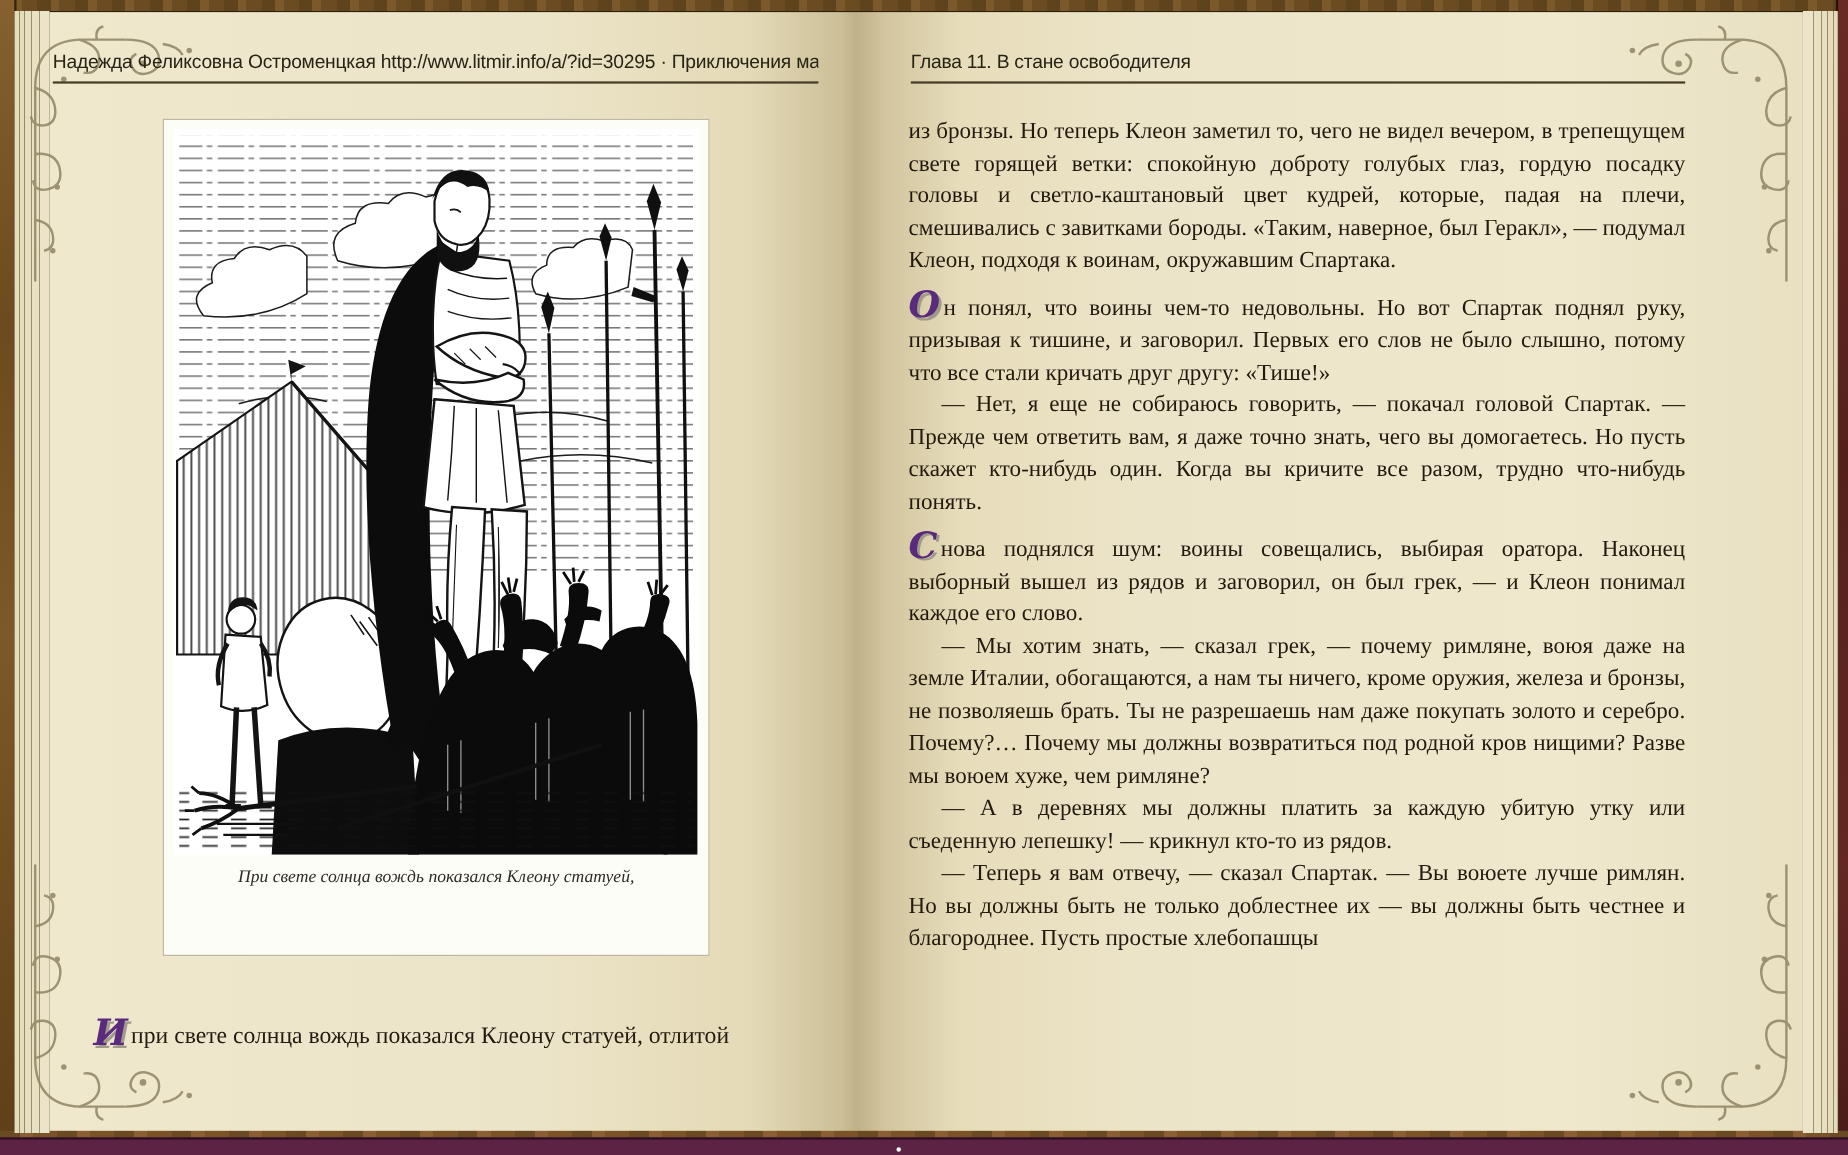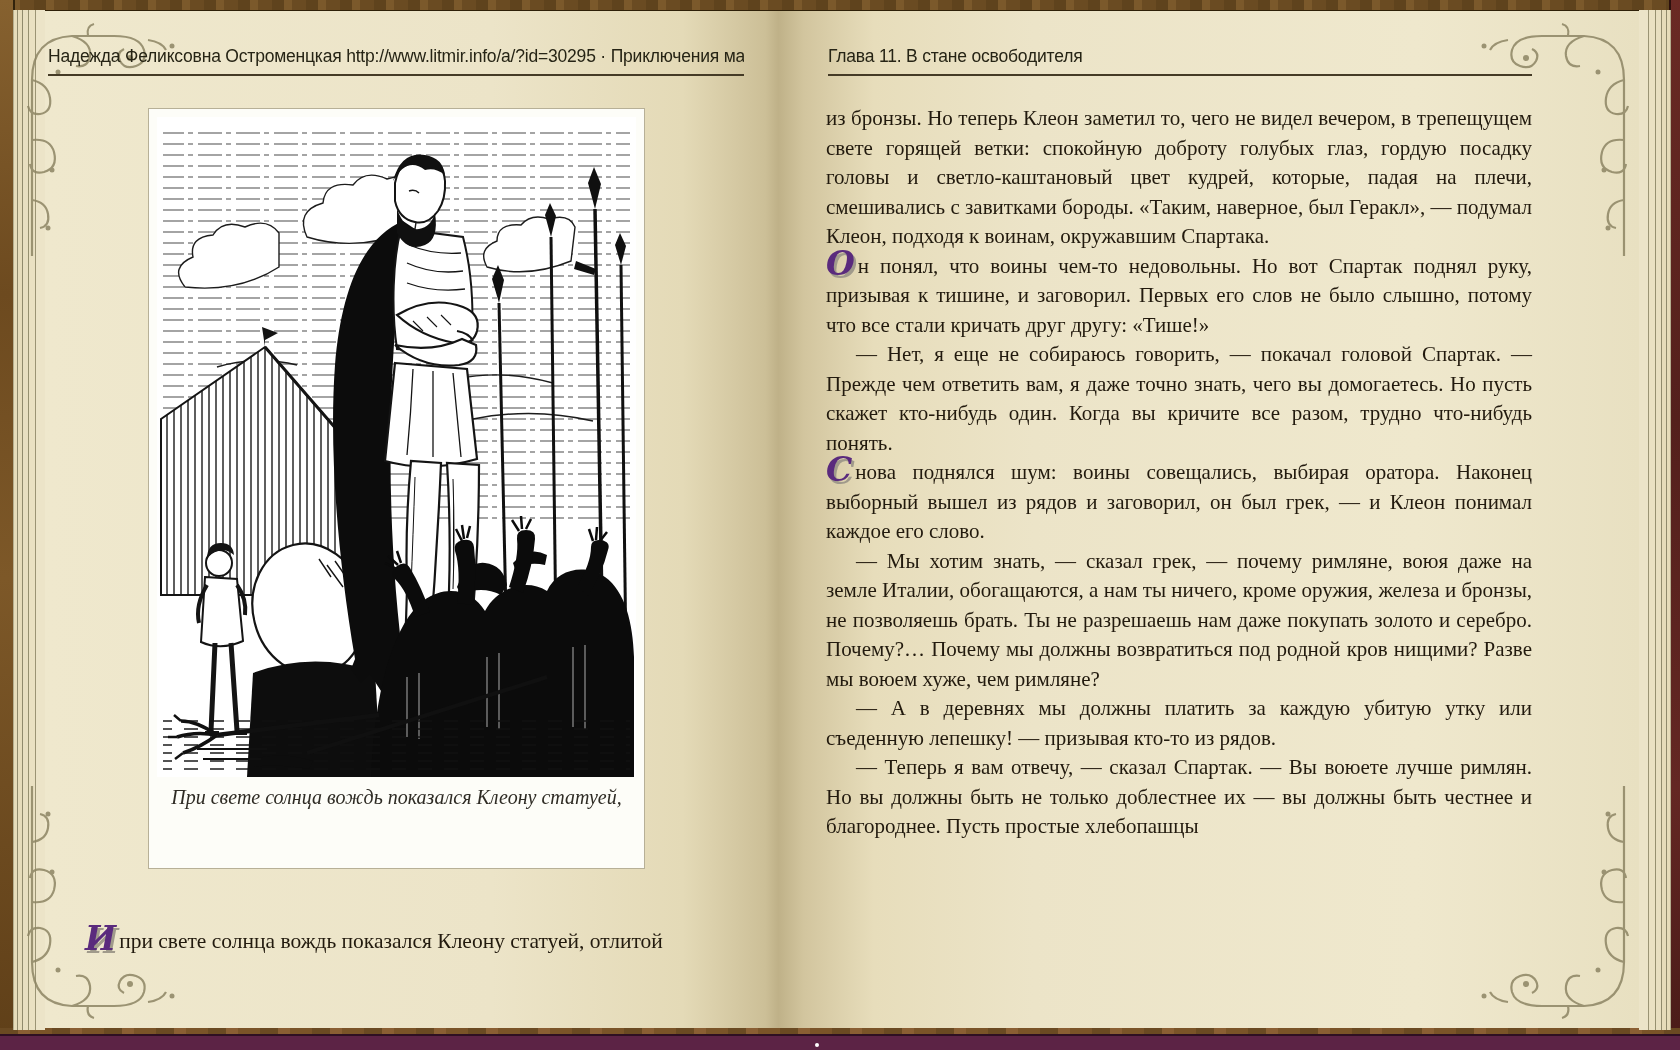--- a/index.html
+++ b/index.html
@@ -46,27 +46,27 @@
   .hdr-left{left:48px;top:46px;width:696px;}
   .hdr-right{left:828px;top:46px;width:704px;text-align:left;}
   .rule{position:absolute;height:2px;background:#453b26;}
   .rule-left{left:48px;top:74px;width:696px;}
   .rule-right{left:828px;top:74px;width:704px;}
   
   .illus-box{position:absolute;left:148px;top:108px;width:497px;height:761px;
     background:#fdfdf8;border:1px solid #b7b097;box-sizing:border-box;}
   .illus-box svg.engraving{position:absolute;left:8px;top:8px;width:479px;height:660px;}
   .illus-caption{position:absolute;left:0;right:0;top:678px;text-align:center;
-    font-style:italic;font-size:20px;line-height:21px;color:#2e2b24;}
+    font-style:italic;font-size:16px;line-height:21px;color:#2e2b24;}
   
   .bodytext{position:absolute;left:826px;top:104px;width:706px;
     font-size:21px;line-height:29.5px;color:#221a0e;text-align:justify;}
   .para{margin:0;}
   .para.indent{text-indent:30px;}
-  .para.gap{}
+  .para.gap{margin-top:13px;}
   .initial{font-family:"DejaVu Serif",serif;font-style:italic;font-weight:bold;
     font-size:33px;line-height:0;color:#5a2a7d;text-shadow:2.5px 2.5px 0 #a09a8b;
     margin-right:3px;position:relative;top:2px;}
   .initial:empty{display:none;margin:0;}
   .left-bottom{position:absolute;left:85px;top:926px;width:660px;
     font-size:21.5px;line-height:30px;color:#221a0e;}
 </style>
 </head>
 <body>
 
@@ -294,18 +294,18 @@
   <div>
     <div class="hdr hdr-right">Глава 11. В стане освободителя</div>
     <div class="rule rule-right"></div>
 
     <div class="bodytext">
       <p class="para"><span>из бронзы. Но теперь Клеон заметил то, чего не видел вечером, в трепещущем свете горящей ветки: спокойную доброту голубых глаз, гордую посадку головы и светло-каштановый цвет кудрей, которые, падая на плечи, смешивались с завитками бороды. «Таким, наверное, был Геракл», — подумал Клеон, подходя к воинам, окружавшим Спартака.</span></p>
       <p class="para gap"><span class="initial">О</span><span>н понял, что воины чем-то недовольны. Но вот Спартак поднял руку, призывая к тишине, и заговорил. Первых его слов не было слышно, потому что все стали кричать друг другу: «Тише!»</span></p>
       <p class="para indent"><span>— Нет, я еще не собираюсь говорить, — покачал головой Спартак. — Прежде чем ответить вам, я даже точно знать, чего вы домогаетесь. Но пусть скажет кто-нибудь один. Когда вы кричите все разом, трудно что-нибудь понять.</span></p>
       <p class="para gap"><span class="initial">С</span><span>нова поднялся шум: воины совещались, выбирая оратора. Наконец выборный вышел из рядов и заговорил, он был грек, — и Клеон понимал каждое его слово.</span></p>
       <p class="para indent"><span>— Мы хотим знать, — сказал грек, — почему римляне, воюя даже на земле Италии, обогащаются, а нам ты ничего, кроме оружия, железа и бронзы, не позволяешь брать. Ты не разрешаешь нам даже покупать золото и серебро. Почему?… Почему мы должны возвратиться под родной кров нищими? Разве мы воюем хуже, чем римляне?</span></p>
-      <p class="para indent"><span>— А в деревнях мы должны платить за каждую убитую утку или съеденную лепешку! — призывая кто-то из рядов.</span></p>
+      <p class="para indent"><span>— А в деревнях мы должны платить за каждую убитую утку или съеденную лепешку! — крикнул кто-то из рядов.</span></p>
       <p class="para indent"><span>— Теперь я вам отвечу, — сказал Спартак. — Вы воюете лучше римлян. Но вы должны быть не только доблестнее их — вы должны быть честнее и благороднее. Пусть простые хлебопашцы</span></p>
     </div>
   </div>
 
 </div>
 
 </body></html>

